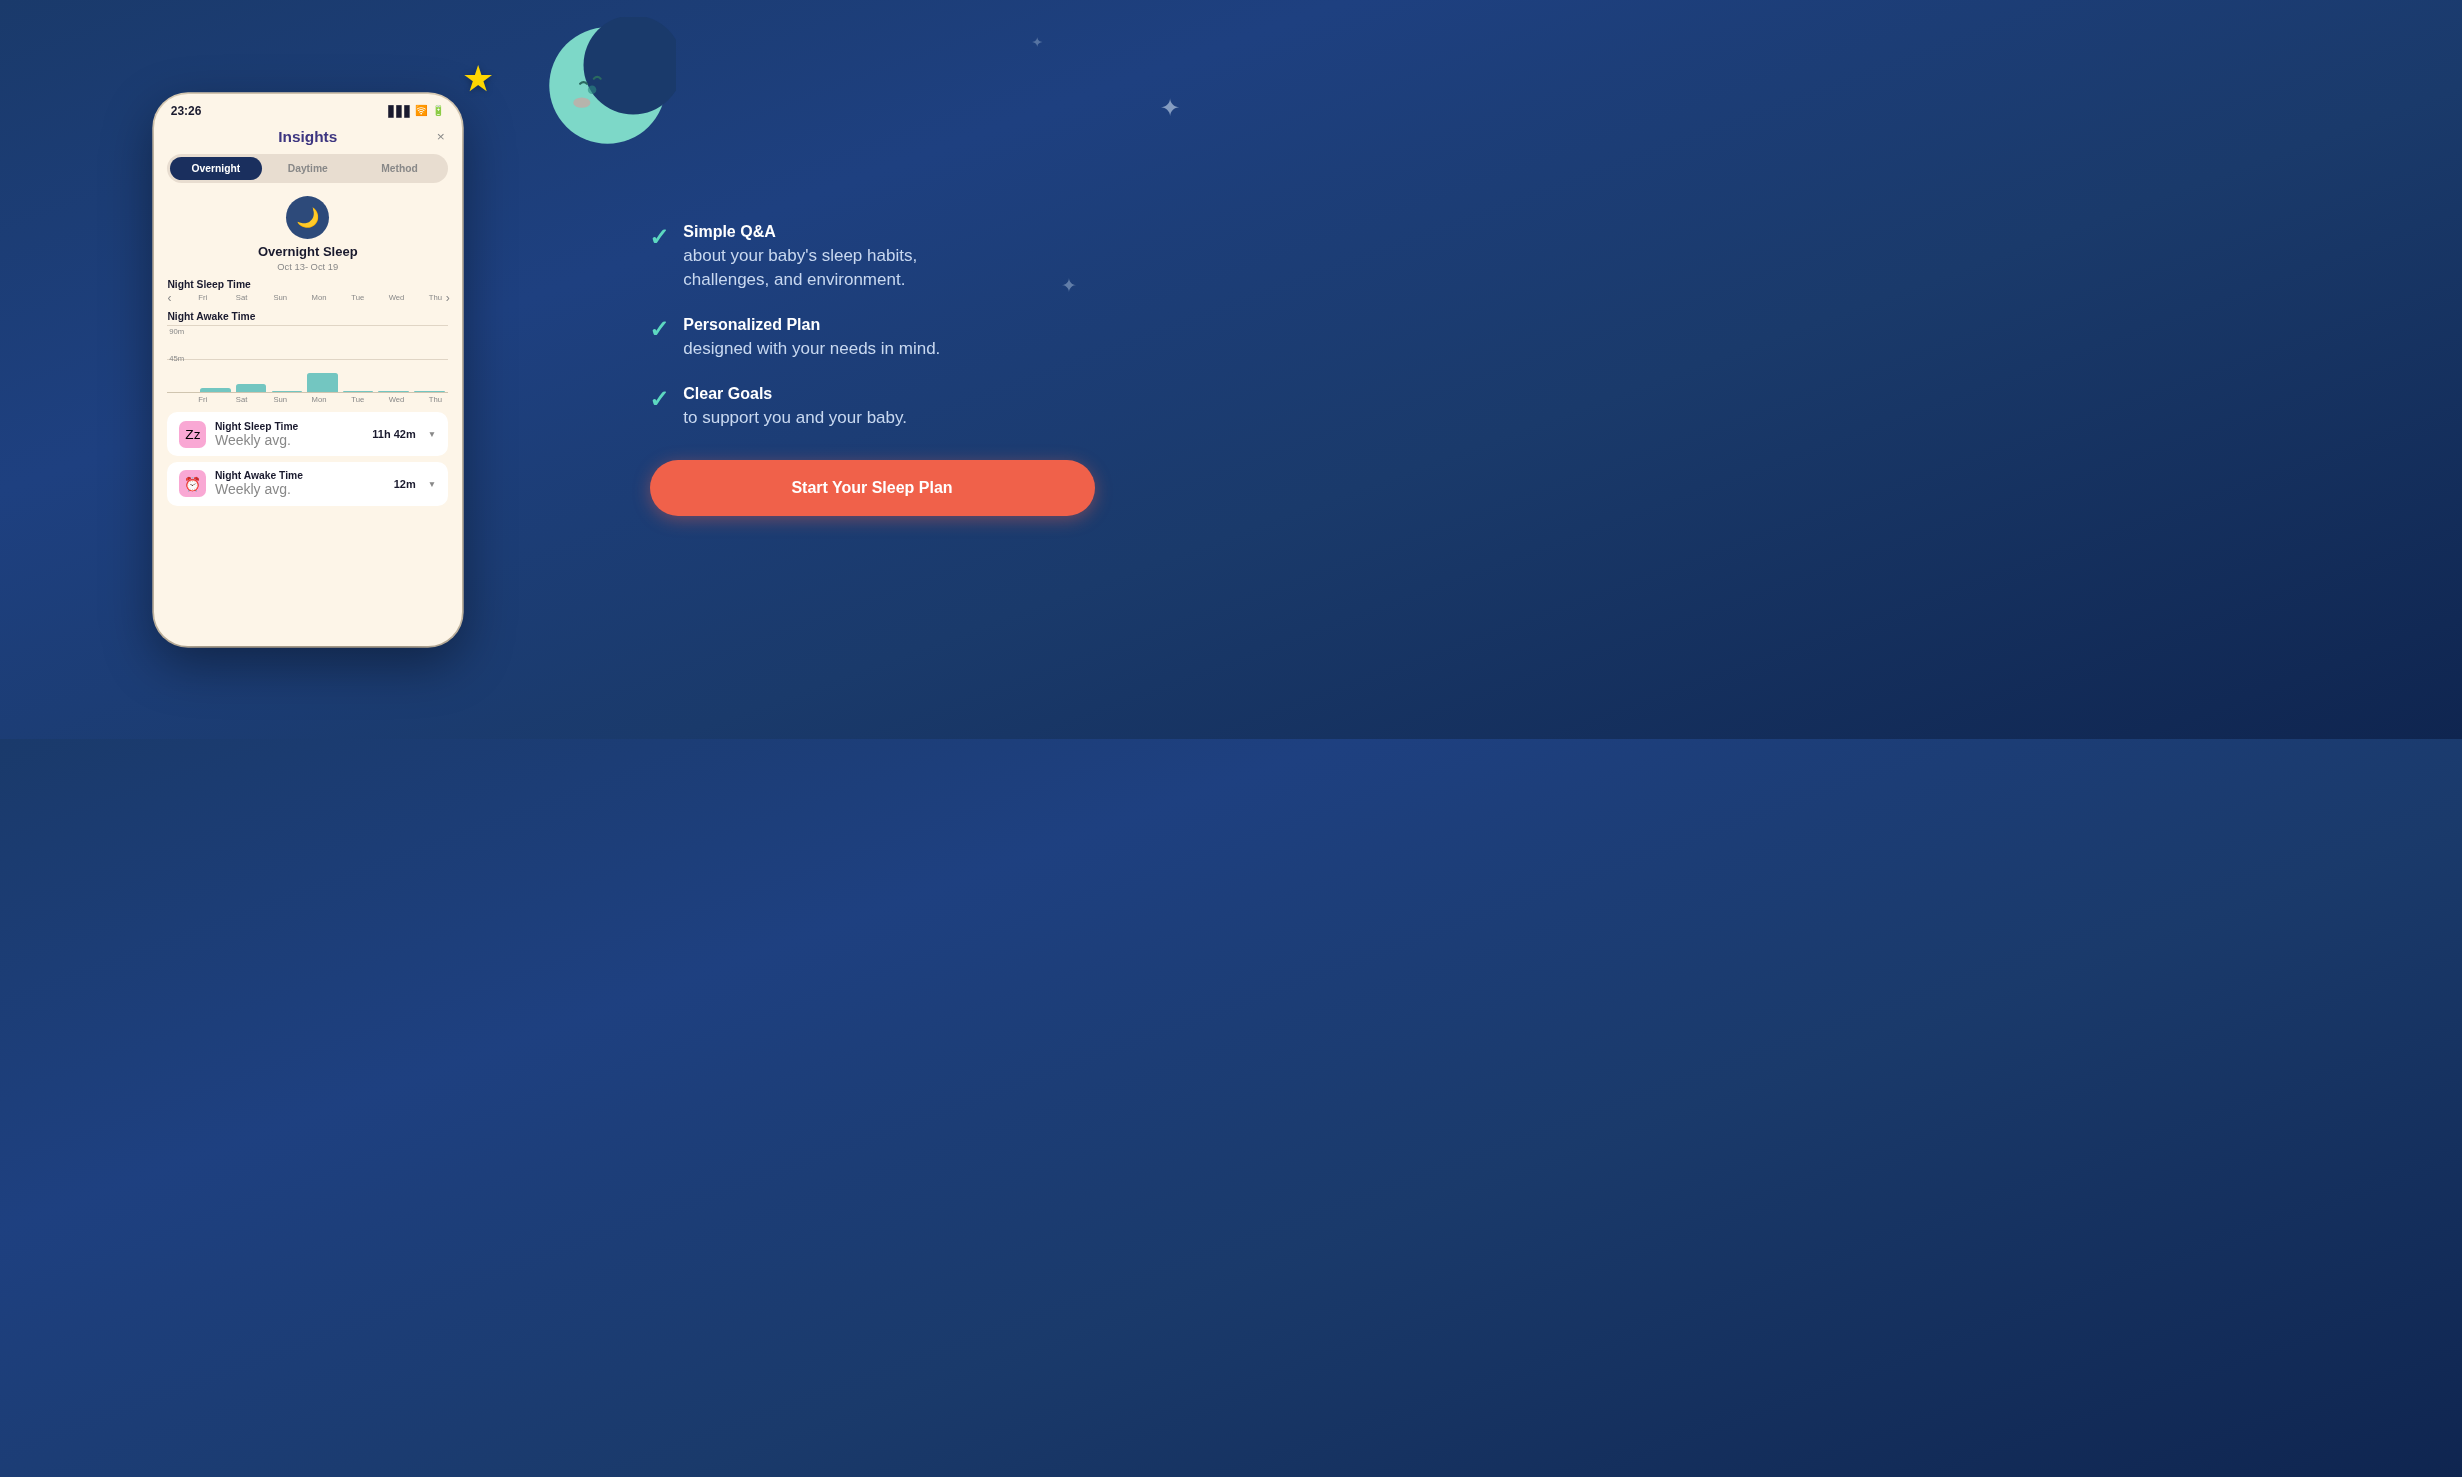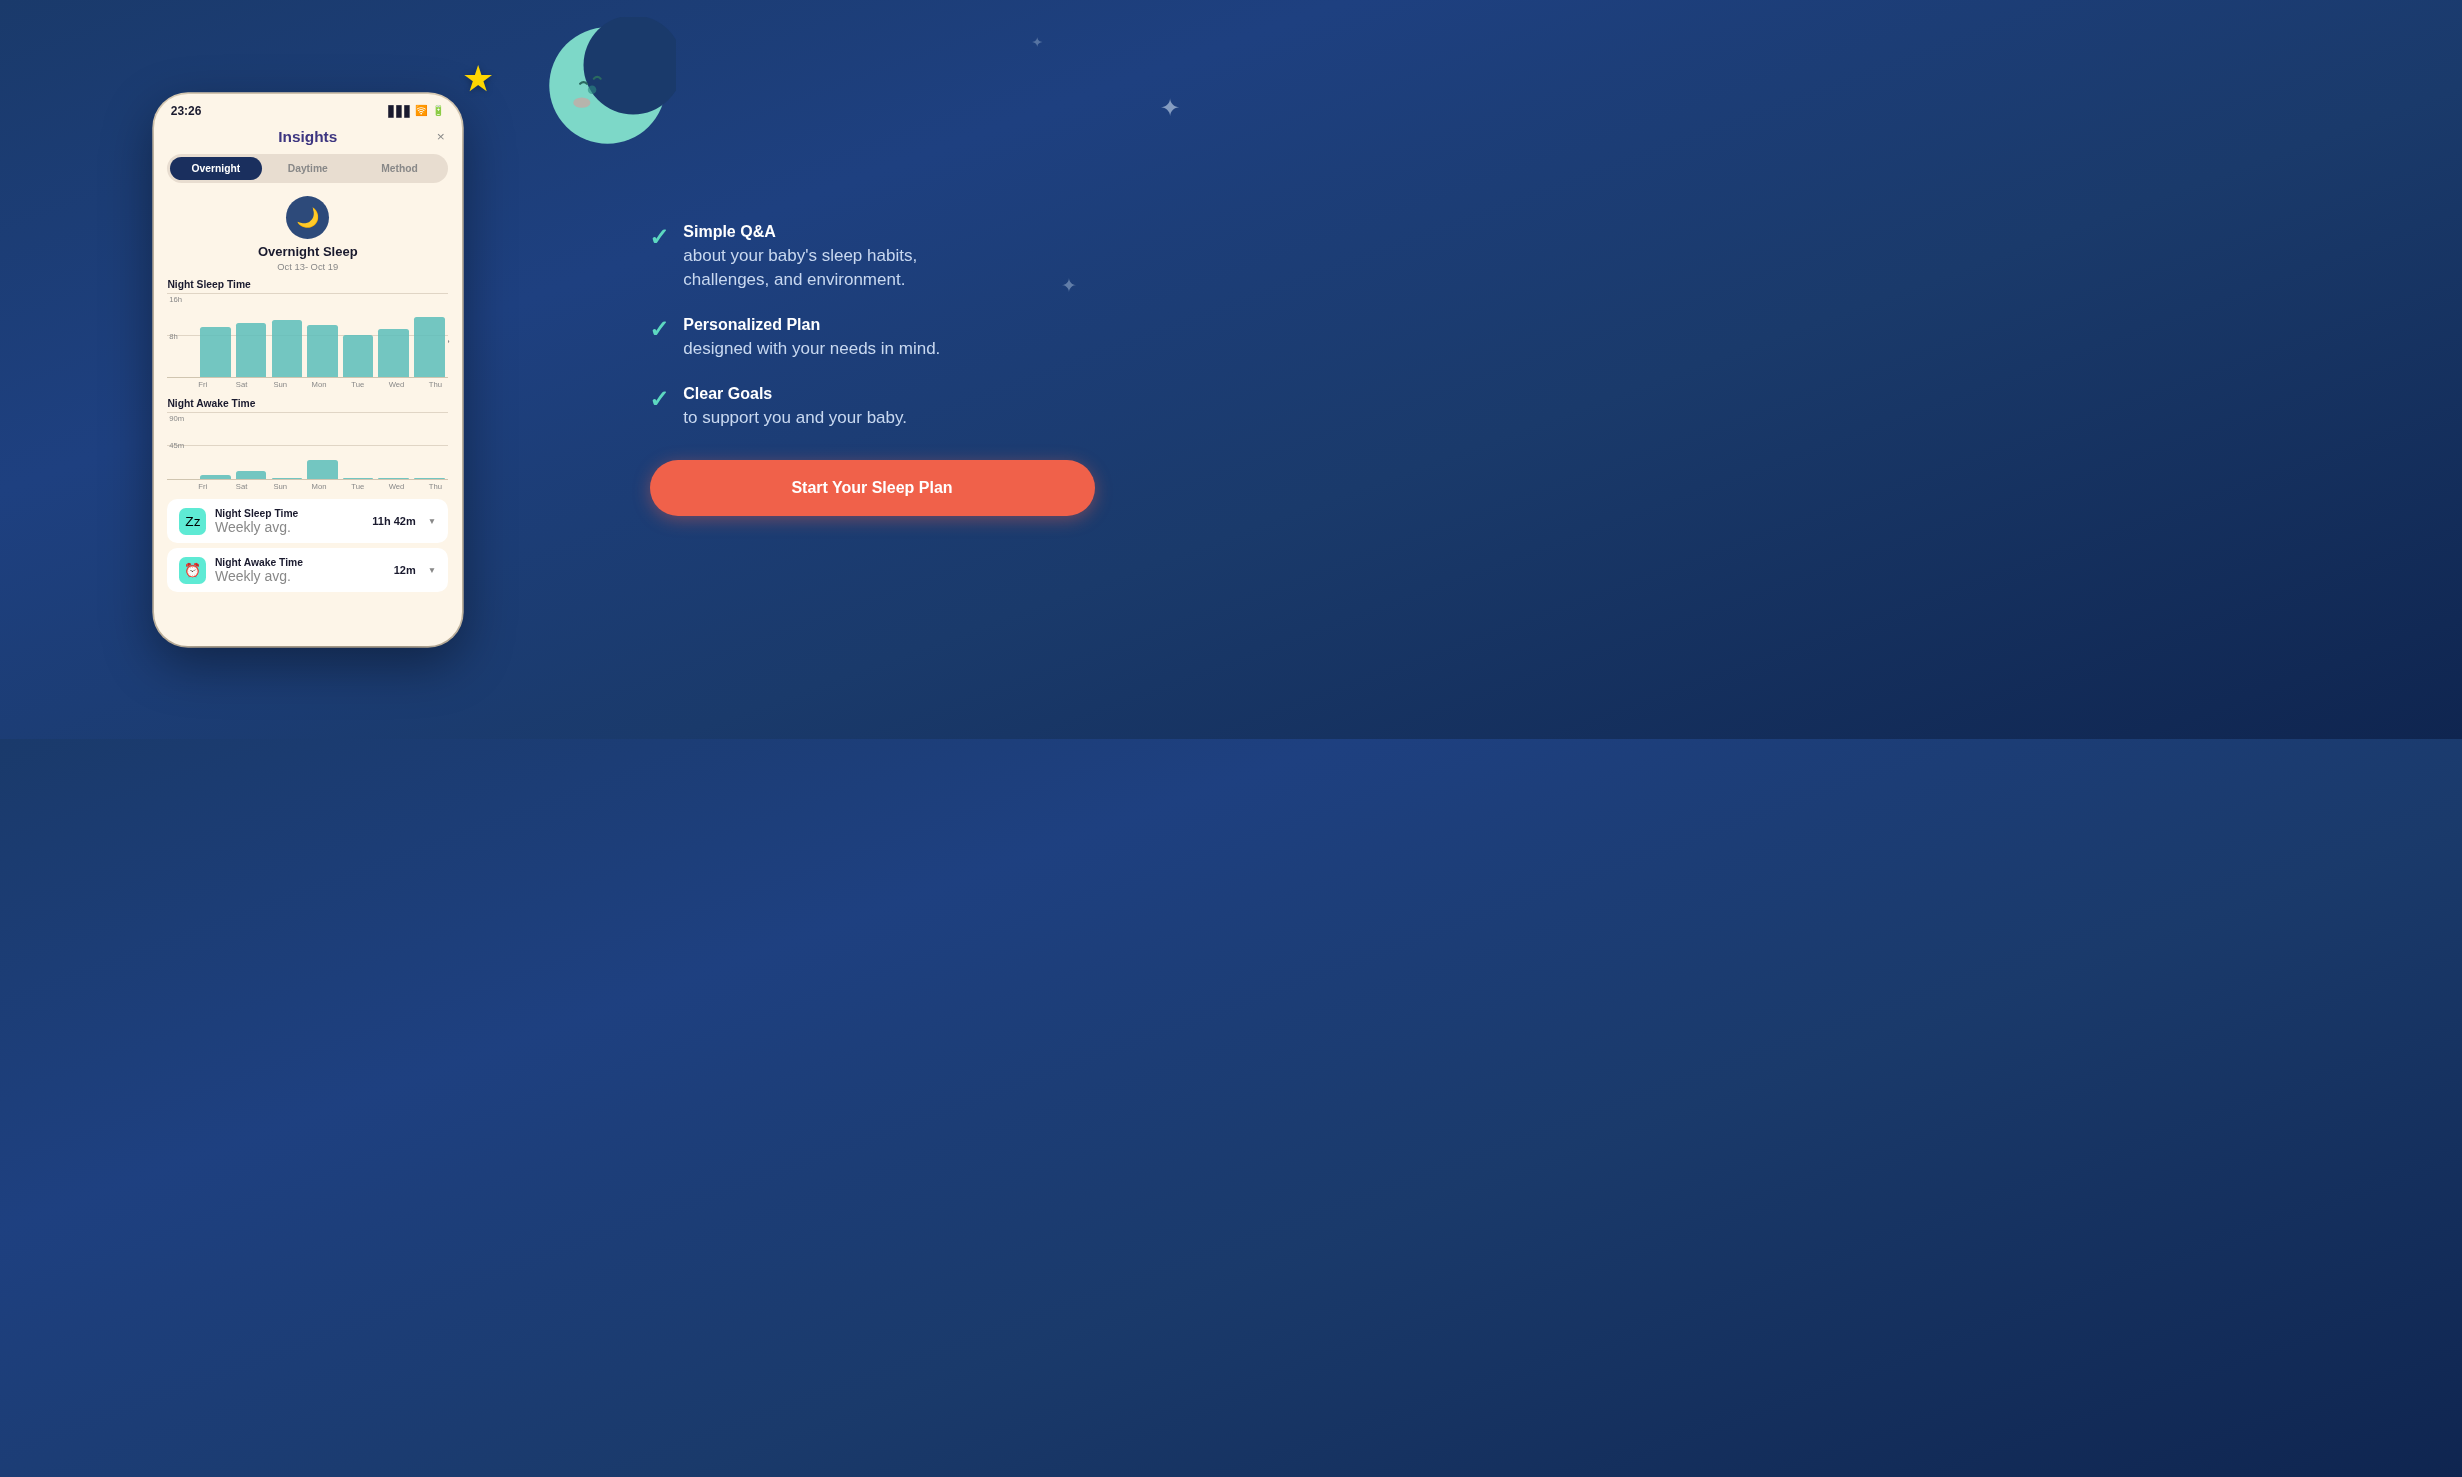--- a/index.html
+++ b/index.html
@@ -268,21 +268,21 @@
       align-items: center;
       gap: 8.5px;
     }
     .stat-icon {
       width: 27px;
       height: 27px;
       display: flex;
       align-items: center;
       justify-content: center;
       font-size: 13.7px;
-      background: #5eead4;
+      background: #f9a8d4;
       border-radius: 6.8px;
     }
     .stat-info { flex: 1; }
     .stat-name { font-size: 10.3px; font-weight: 700; color: #1a1a2e; }
     .stat-period { font-size: 14px; color: #888; }
     .stat-value { font-size: 11px; font-weight: 700; color: #1a1a2e; }
     .stat-arrow { font-size: 8.5px; color: #888; margin-left: 3.4px; }
 
     
     .feature-item {
@@ -378,35 +378,20 @@
         <div class="sleep-icon">🌙</div>
         <div class="sleep-title">Overnight Sleep</div>
         <div class="sleep-subtitle">Oct 13- Oct 19</div>
       </div>
 
       <div class="chart-section">
         <div class="chart-title">Night Sleep Time</div>
         <div style="position:relative;">
           <div class="nav-arrow nav-left">‹</div>
           <div class="nav-arrow nav-right" style="right:-1.7px;">›</div>
-          <div class="chart-area">
-            <div class="gridline" style="top:0%;"></div>
-            <div class="gridline" style="top:50%;"></div>
-            <span class="chart-label" style="top: 1.7px;">16h</span>
-            <span class="chart-label" style="top: 39px;">8h</span>
-            <div class="bars-container">
-              <div class="bar" style="height:60%;"></div>
-              <div class="bar" style="height:65%;"></div>
-              <div class="bar" style="height:68%;"></div>
-              <div class="bar" style="height:62%;"></div>
-              <div class="bar" style="height:50%;"></div>
-              <div class="bar" style="height:58%;"></div>
-              <div class="bar" style="height:72%;"></div>
-            </div>
-          </div>
           <div class="day-labels">
             <span class="day-label">Fri</span>
             <span class="day-label">Sat</span>
             <span class="day-label">Sun</span>
             <span class="day-label">Mon</span>
             <span class="day-label">Tue</span>
             <span class="day-label">Wed</span>
             <span class="day-label">Thu</span>
           </div>
         </div>

